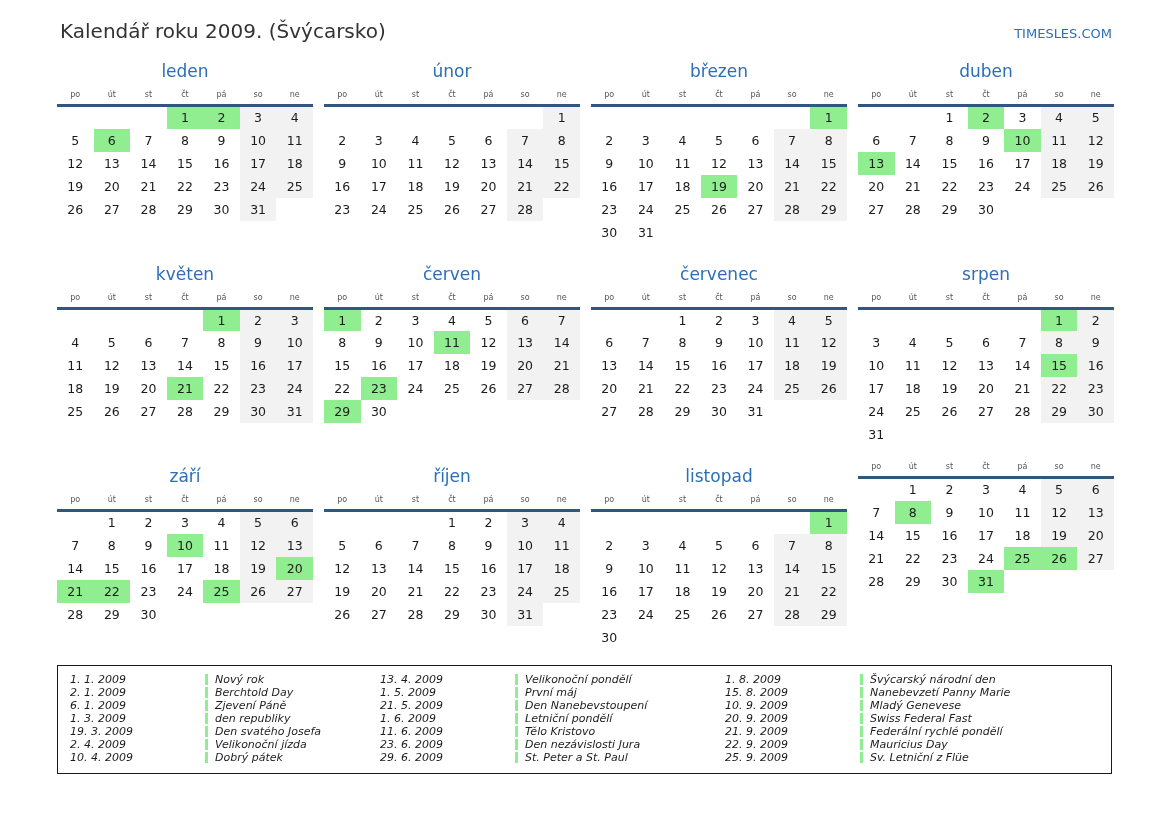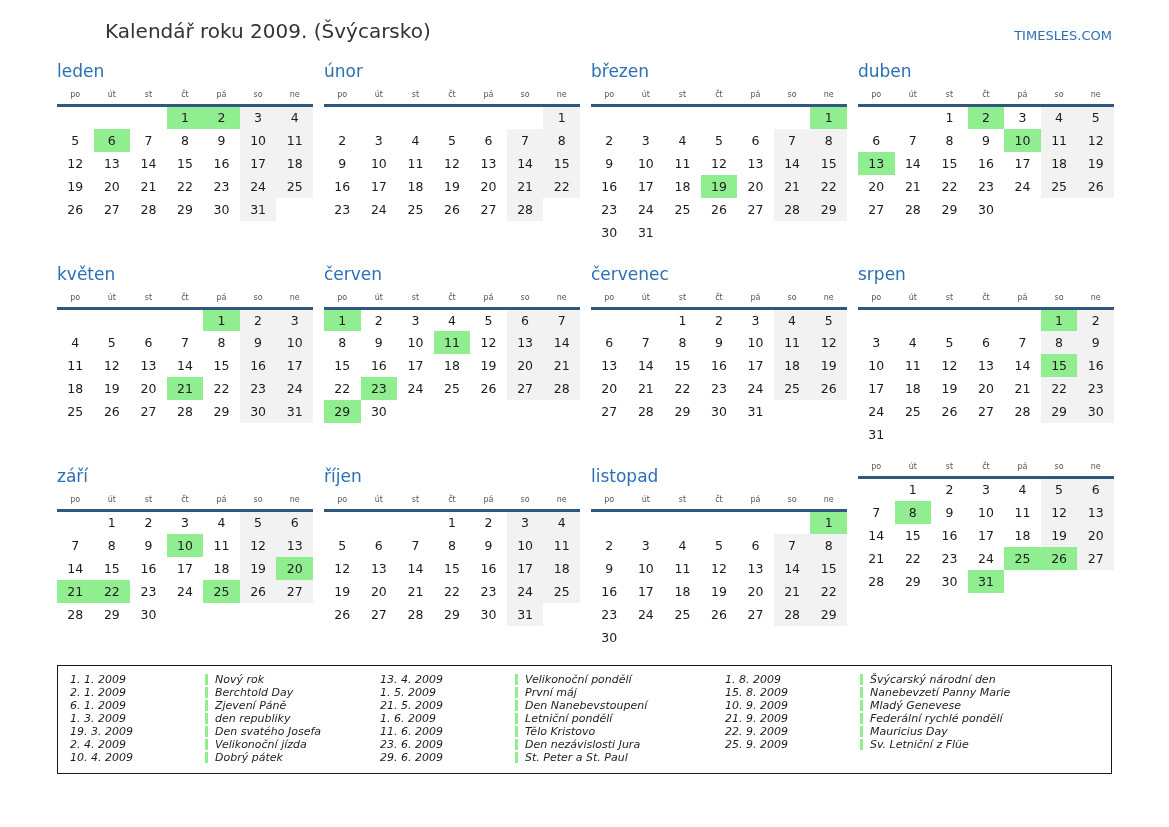--- a/index.html
+++ b/index.html
@@ -3,34 +3,33 @@
 <meta charset="utf-8">
 <style>
   * { margin: 0; padding: 0; box-sizing: border-box; }
   html, body { background: #ffffff; }
   body {
     width: 1169px; height: 827px;
     font-family: "DejaVu Sans", "Liberation Sans", sans-serif;
     color: #222; overflow: hidden;
   }
   .page-header {
-    display: flex; justify-content: space-between; align-items: flex-end;
-    padding: 19px 57px 4px 79px;
-    margin-left: 26px;
+    display: flex; justify-content: space-between; align-items: center;
+    padding: 19px 57px 4px 60px;
   }
   .page-title { font-size: 20px; font-weight: normal; color: #333; }
   .site-link { font-size: 13px; color: #2b6fb7; text-decoration: none; margin-top: 4px; }
   .months-grid {
     display: grid; grid-template-columns: repeat(4, 1fr);
     column-gap: 11px; row-gap: 14px;
     margin: 8px 55px 0 57px;
   }
   .month { }
   .month-title {
-    text-align: left; font-size: 17px; color: #2b6fb7;
+    text-align: center; font-size: 17px; color: #2b6fb7;
     margin: 6px 0 7px 0;
   }
   table.cal { width: 100%; border-collapse: collapse; table-layout: fixed; }
   table.cal th {
     font-size: 8px; font-weight: normal; color: #555;
     padding: 2px 0 5px 0; border-bottom: 3px solid #30587f;
   }
   table.cal td {
     height: 23px; text-align: center; vertical-align: middle;
     font-size: 12.5px; color: #1c1c1c; padding: 0;
@@ -928,20 +927,25 @@
         <span class="legend-date">15. 8. 2009</span>
         <span class="legend-bar"></span>
         <span class="legend-name">Nanebevzetí Panny Marie</span>
       </div>
       <div class="legend-row">
         <span class="legend-date">10. 9. 2009</span>
         <span class="legend-bar"></span>
         <span class="legend-name">Mladý Genevese</span>
       </div>
       <div class="legend-row">
+        <span class="legend-date">20. 9. 2009</span>
+        <span class="legend-bar"></span>
+        <span class="legend-name">Swiss Federal Fast</span>
+      </div>
+      <div class="legend-row">
         <span class="legend-date">21. 9. 2009</span>
         <span class="legend-bar"></span>
         <span class="legend-name">Federální rychlé pondělí</span>
       </div>
       <div class="legend-row">
         <span class="legend-date">22. 9. 2009</span>
         <span class="legend-bar"></span>
         <span class="legend-name">Mauricius Day</span>
       </div>
       <div class="legend-row">

